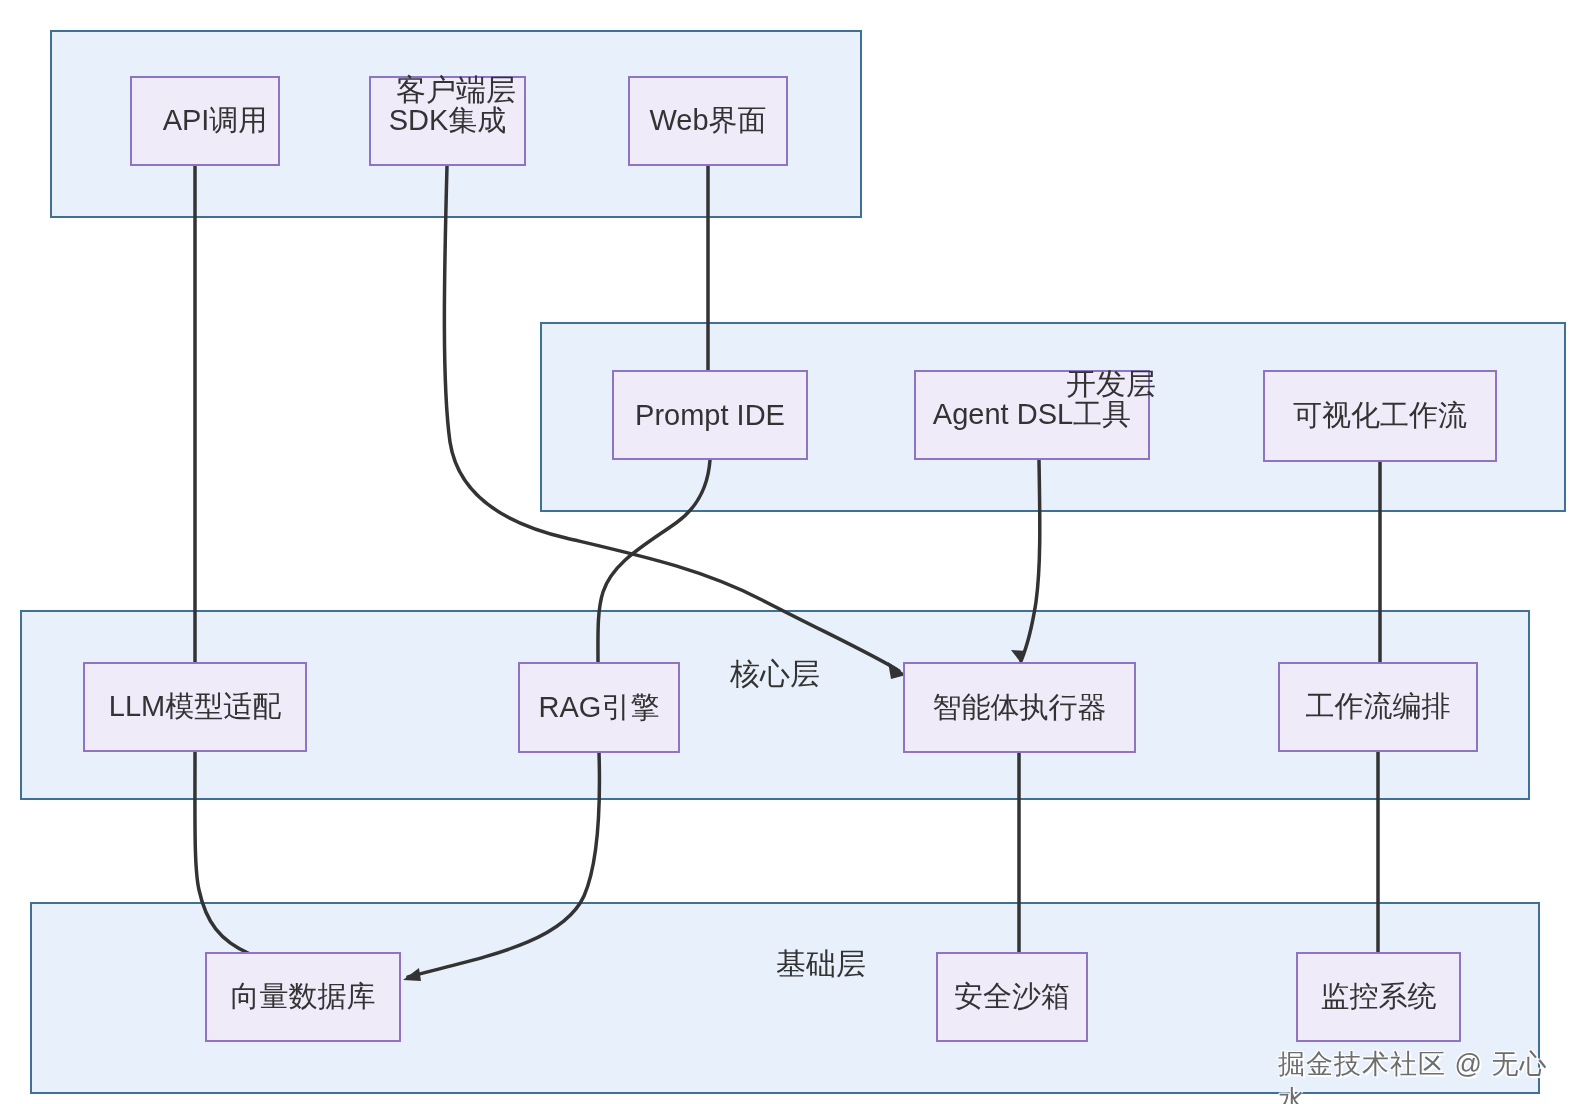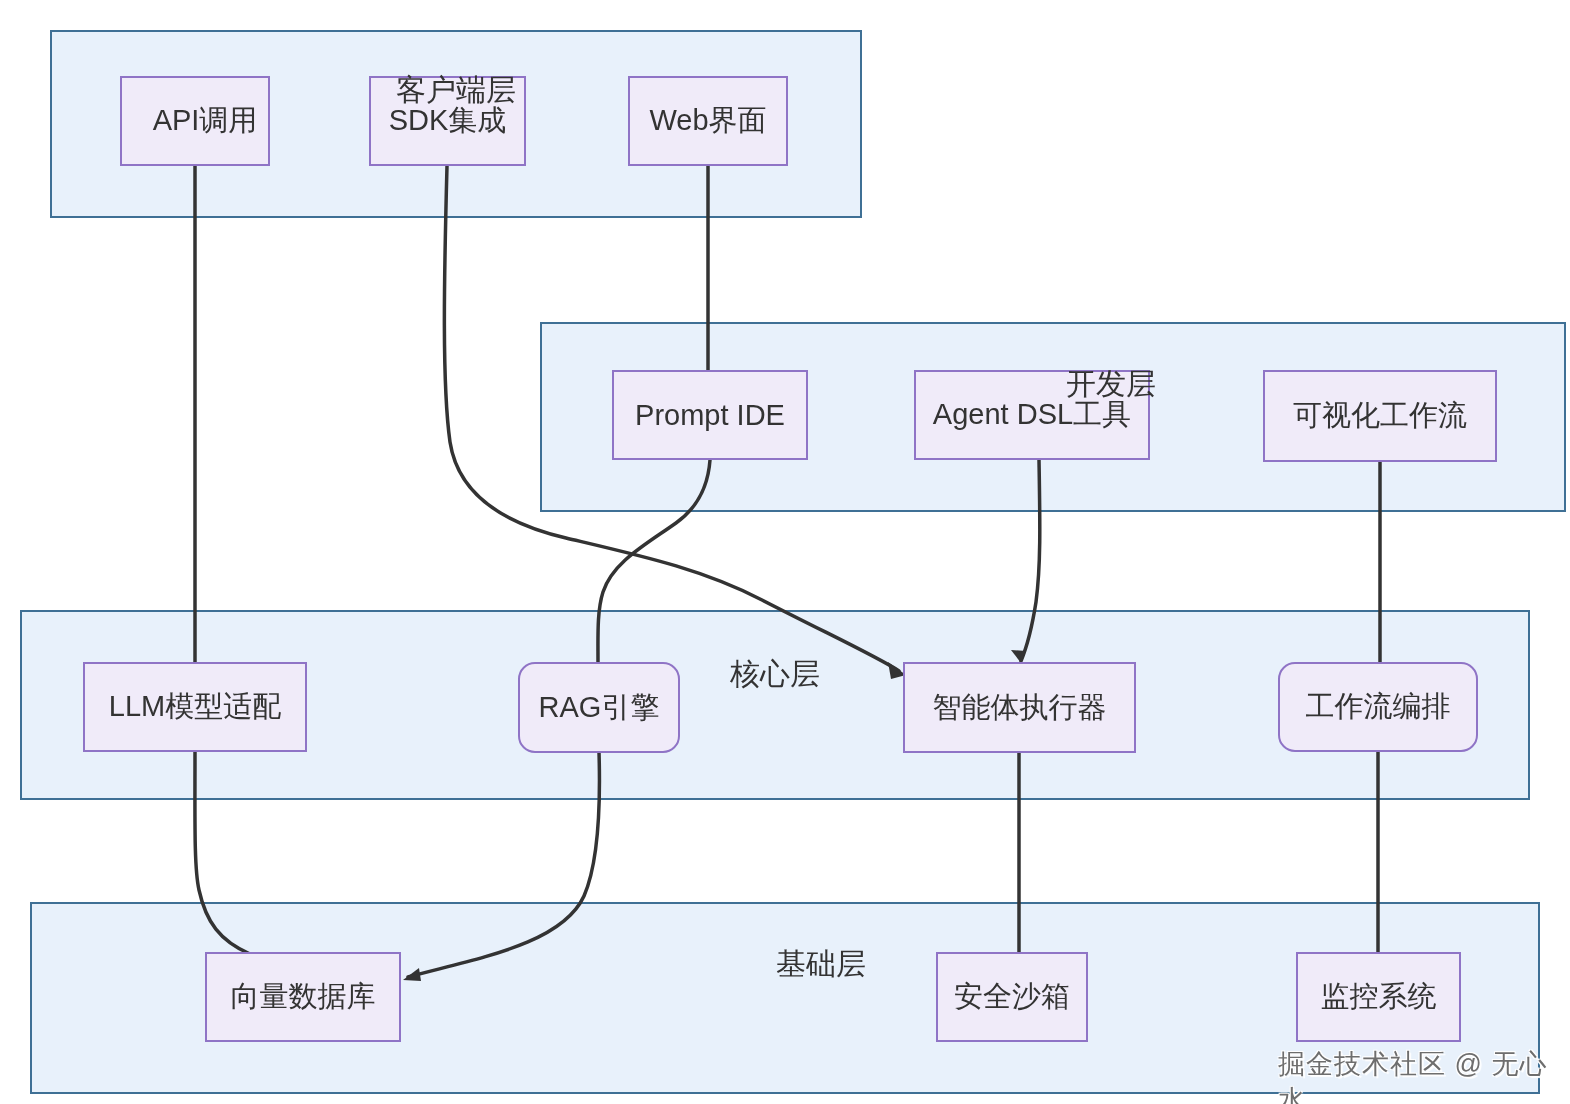--- a/index.html
+++ b/index.html
@@ -74,32 +74,32 @@
       <path d="M1019,752 L1019,952"></path>
       <path d="M1378,752 L1378,952"></path>
     </g>
     <g fill="#333333" stroke="none">
       <polygon points="906,675 888,662 891,679"></polygon>
       <polygon points="1021,663 1011,650 1026,651"></polygon>
       <polygon points="403,980 419,968 421,981"></polygon>
     </g>
   </svg>
 
-  <div class="node" style="left:120px;top:76px;width:150px;height:90px;padding-left:20px;">API调用</div>
+  <div class="node" style="left:130px;top:76px;width:150px;height:90px;padding-left:20px;">API调用</div>
   <div class="node" style="left:628px;top:76px;width:160px;height:90px;">Web界面</div>
   <div class="node" style="left:369px;top:76px;width:157px;height:90px;">SDK集成</div>
 
   <div class="node" style="left:612px;top:370px;width:196px;height:90px;">Prompt IDE</div>
   <div class="node" style="left:914px;top:370px;width:236px;height:90px;">Agent DSL工具</div>
   <div class="node" style="left:1263px;top:370px;width:234px;height:92px;">可视化工作流</div>
 
   <div class="node" style="left:83px;top:662px;width:224px;height:90px;">LLM模型适配</div>
-  <div class="node" style="left:518px;top:662px;width:162px;height:91px;border-radius:17px;">RAG引擎</div>
+  <div class="node" style="left:518px;top:662px;width:162px;height:91px;">RAG引擎</div>
   <div class="node" style="left:903px;top:662px;width:233px;height:91px;">智能体执行器</div>
-  <div class="node" style="left:1278px;top:662px;width:200px;height:90px;border-radius:17px;">工作流编排</div>
+  <div class="node" style="left:1278px;top:662px;width:200px;height:90px;">工作流编排</div>
 
   <div class="node" style="left:205px;top:952px;width:196px;height:90px;">向量数据库</div>
   <div class="node" style="left:936px;top:952px;width:152px;height:90px;">安全沙箱</div>
   <div class="node" style="left:1296px;top:952px;width:165px;height:90px;">监控系统</div>
 
   <div class="watermark" style="left:1278px;top:1046px;">掘金技术社区 @ 无心水</div>
 
 </div>
 
 </body></html>

